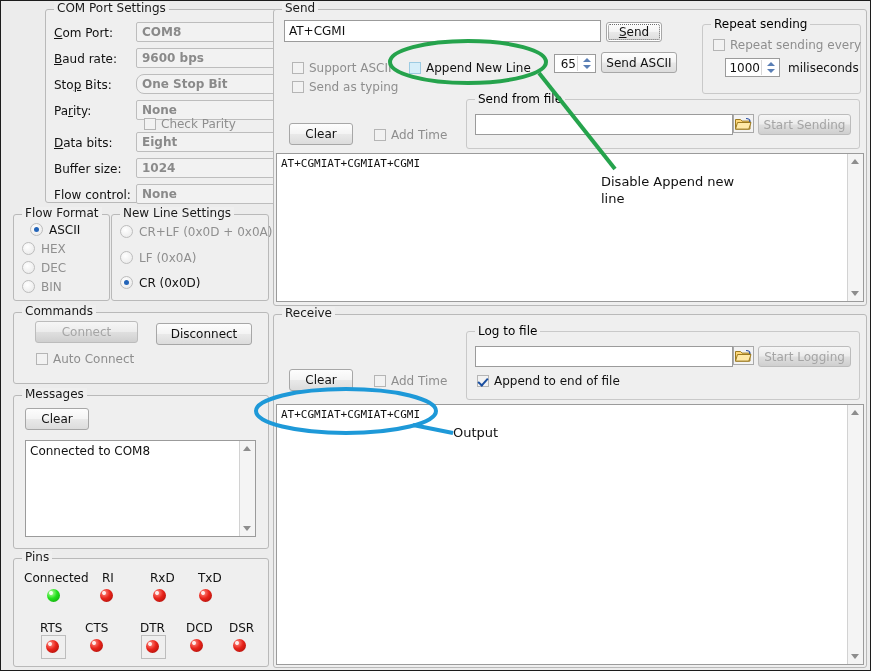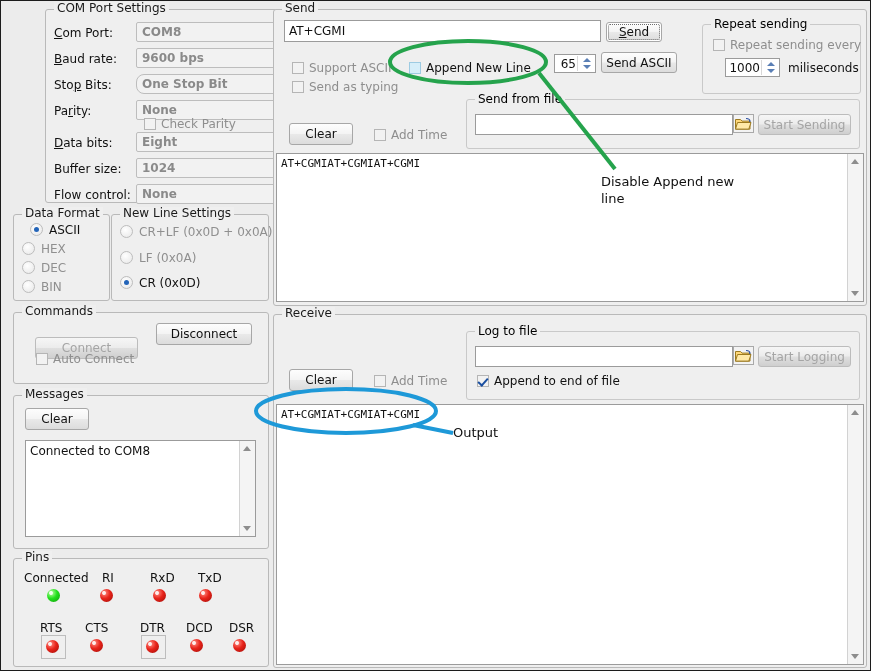--- a/index.html
+++ b/index.html
@@ -147,37 +147,37 @@
     </div>
 
     <div class="lbl" style="left:8px;top:178px;">Flow control:</div>
     <div class="combo" style="left:90px;top:174px;width:165px;">
       <span class="cv">None</span>
       <span class="arw"></span>
     </div>
   </div>
 
   <div class="gb" style="left:12px;top:213px;width:95px;height:85px;">
-    <div class="gbt">Data Format</div>
+    <div class="gbt">Flow Format</div>
     <div class="rad on" style="left:16px;top:8px;">ASCII</div>
     <div class="rad gray" style="left:8px;top:27px;">HEX</div>
     <div class="rad gray" style="left:8px;top:46px;">DEC</div>
     <div class="rad gray" style="left:8px;top:65px;">BIN</div>
   </div>
 
   <div class="gb" style="left:110px;top:213px;width:156px;height:85px;">
     <div class="gbt">New Line Settings</div>
     <div class="rad gray" style="left:8px;top:10px;">CR+LF (0x0D + 0x0A)</div>
     <div class="rad gray" style="left:8px;top:36px;">LF (0x0A)</div>
     <div class="rad on" style="left:8px;top:61px;">CR (0x0D)</div>
   </div>
 
   <div class="gb" style="left:12px;top:311px;width:254px;height:70px;">
     <div class="gbt">Commands</div>
-    <div class="btn dis" style="left:21px;top:24px;width:103px;height:22px;">Connect</div>
+    <div class="btn dis" style="left:21px;top:8px;width:103px;height:22px;">Connect</div>
     <div class="btn" style="left:142px;top:10px;width:96px;height:22px;">Disconnect</div>
     <div class="chk gray" style="left:22px;top:40px;">Auto Connect</div>
   </div>
 
   <div class="gb" style="left:12px;top:394px;width:254px;height:152px;">
     <div class="gbt">Messages</div>
     <div class="btn" style="left:11px;top:12px;width:64px;height:22px;">Clear</div>
     <div class="log" style="left:11px;top:44px;width:231px;height:97px;">
       <div class="lt" style="font-family:'DejaVu Sans','Liberation Sans',sans-serif;font-size:12px;">Connected to COM8</div>
       <div class="sbar">

